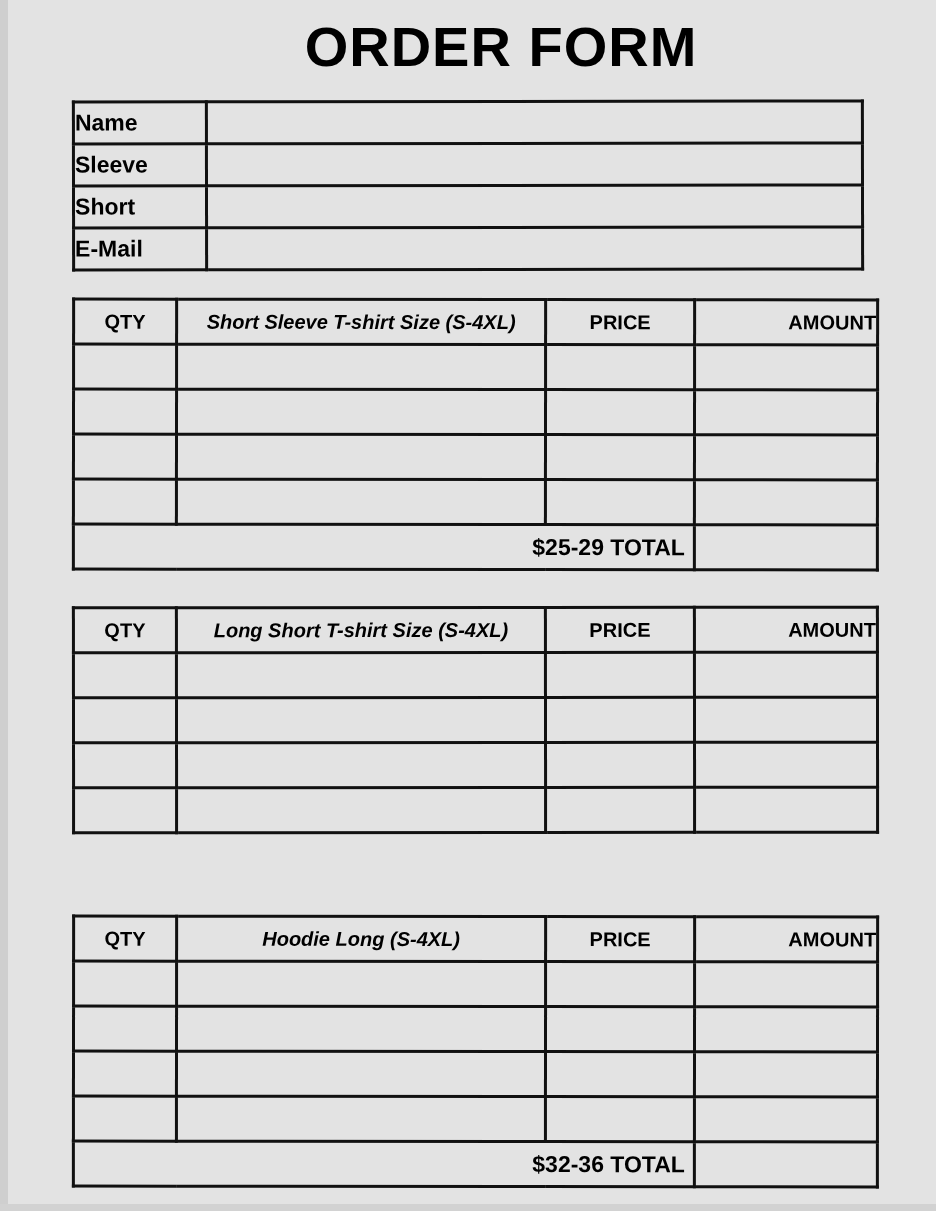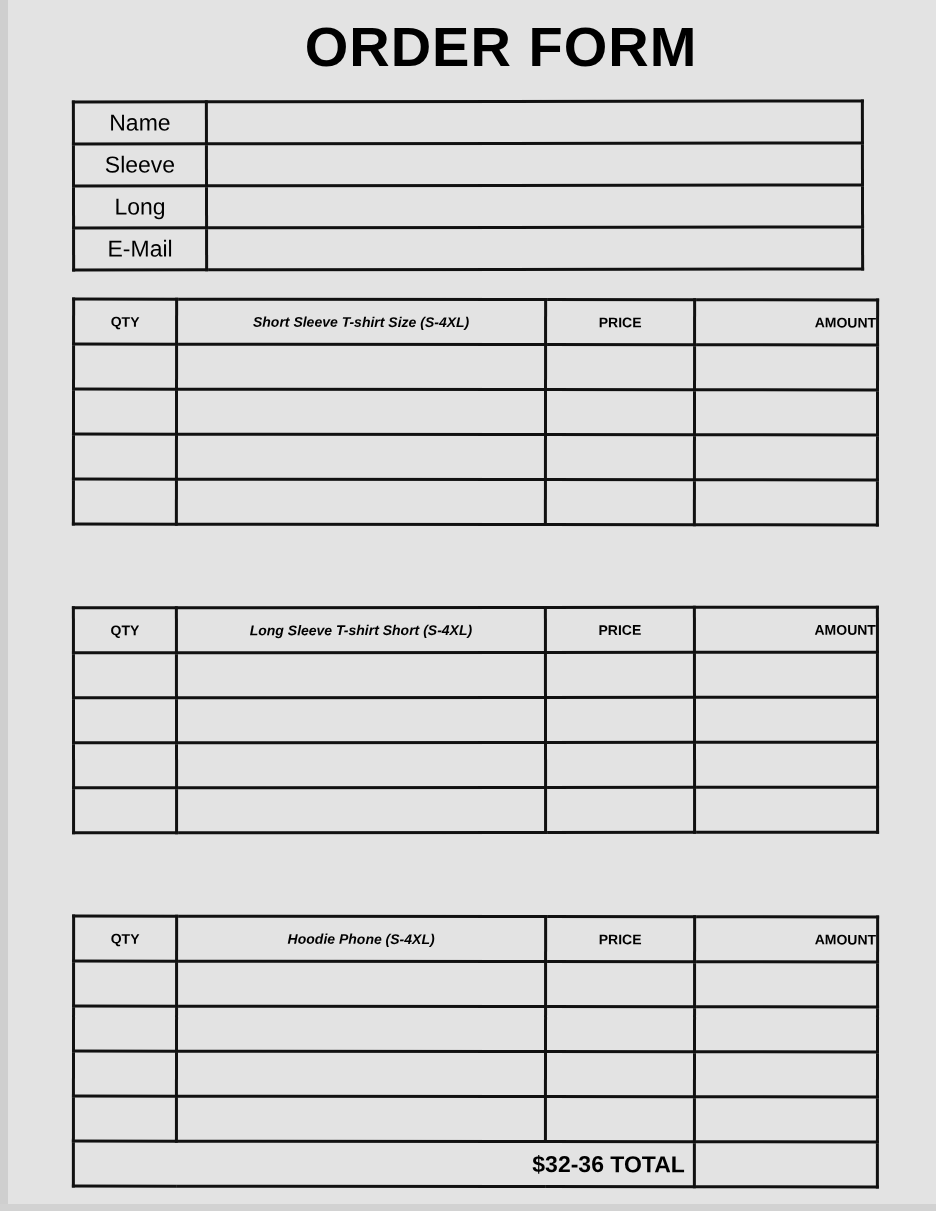--- a/index.html
+++ b/index.html
@@ -64,37 +64,37 @@
     margin: 0;
   }
 
   
   .contact-table {
     width: 792px;
   }
   .contact-table td.label {
     width: 130px;
     height: 39px;
-    text-align: center;
+    text-align: left;
     font-size: 23px;
-    font-weight: normal;
+    font-weight: bold;
     vertical-align: middle;
     margin-top: 8px;
   }
   .contact-table td.value {
     height: 39px;
   }
 
   
   .item-table {
     width: 792px;
   }
   .item-table th {
     height: 42px;
-    font-size: 14px;
+    font-size: 20px;
     font-weight: bold;
     text-align: center;
     vertical-align: middle;
   }
   .item-table th.qty { width: 100px; }
   .item-table th.desc { width: 366px; font-style: italic; }
   .item-table th.price { width: 146px; margin-top: 48px; }
   .item-table th.amount { width: 180px; text-align: right; }
   .item-table td.cell {
     height: 42px;
@@ -131,21 +131,21 @@
       <tbody>
         <tr>
           <td class="label">Name</td>
           <td class="value"></td>
         </tr>
         <tr>
           <td class="label">Sleeve</td>
           <td class="value"></td>
         </tr>
         <tr>
-          <td class="label">Long</td>
+          <td class="label">Short</td>
           <td class="value"></td>
         </tr>
         <tr>
           <td class="label">E-Mail</td>
           <td class="value"></td>
         </tr>
       </tbody>
     </table>
   </div>
 
@@ -177,30 +177,34 @@
           <td class="cell"></td>
           <td class="cell"></td>
           <td class="cell"></td>
         </tr>
         <tr>
           <td class="cell"></td>
           <td class="cell"></td>
           <td class="cell"></td>
           <td class="cell"></td>
         </tr>
+        <tr>
+          <td class="total-label" colspan="3">$25-29 TOTAL</td>
+          <td class="total-value"></td>
+        </tr>
       </tbody>
     </table>
   </div>
 
   <div class="block" style="left:72px; top:606px;">
     <table class="item-table rough-3">
       <thead>
         <tr>
           <th class="qty">QTY</th>
-          <th class="desc">Long Sleeve T-shirt Short (S-4XL)</th>
+          <th class="desc">Long Short T-shirt Size (S-4XL)</th>
           <th class="price">PRICE</th>
           <th class="amount">AMOUNT</th>
         </tr>
       </thead>
       <tbody>
         <tr>
           <td class="cell"></td>
           <td class="cell"></td>
           <td class="cell"></td>
           <td class="cell"></td>
@@ -225,21 +229,21 @@
         </tr>
       </tbody>
     </table>
   </div>
 
   <div class="block" style="left:72px; top:915px;">
     <table class="item-table rough-2">
       <thead>
         <tr>
           <th class="qty">QTY</th>
-          <th class="desc">Hoodie Phone (S-4XL)</th>
+          <th class="desc">Hoodie Long (S-4XL)</th>
           <th class="price">PRICE</th>
           <th class="amount">AMOUNT</th>
         </tr>
       </thead>
       <tbody>
         <tr>
           <td class="cell"></td>
           <td class="cell"></td>
           <td class="cell"></td>
           <td class="cell"></td>

